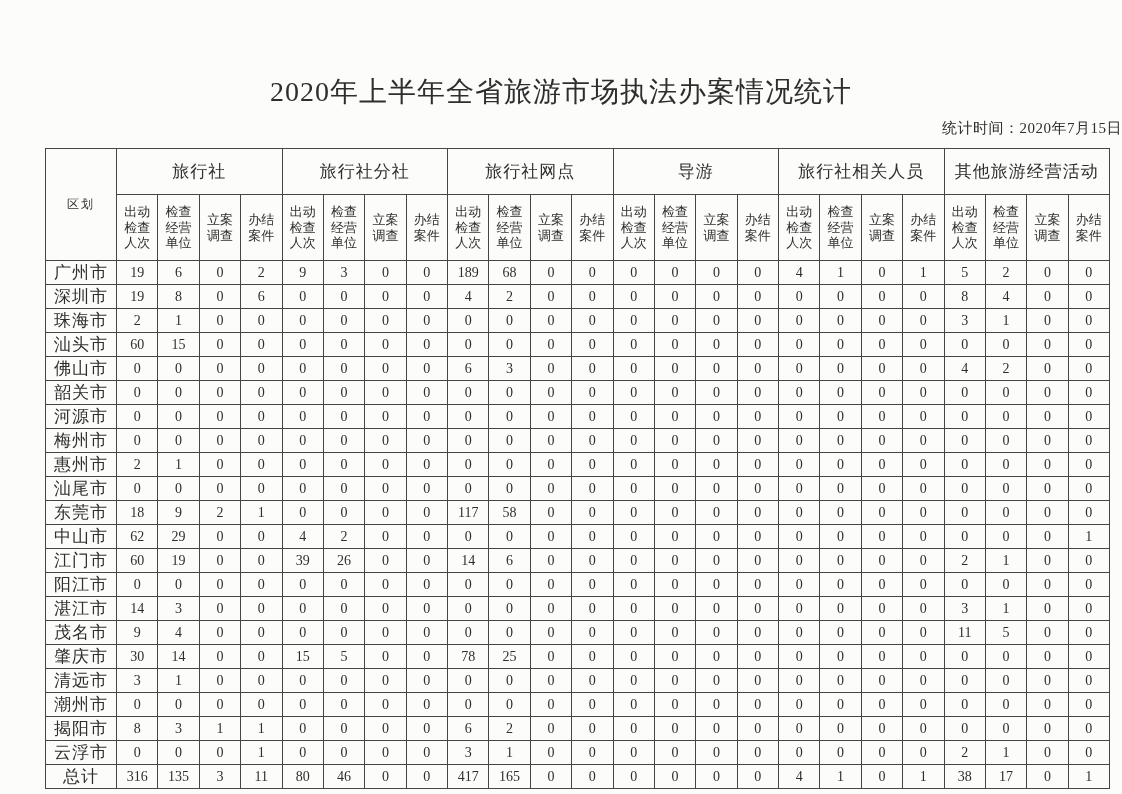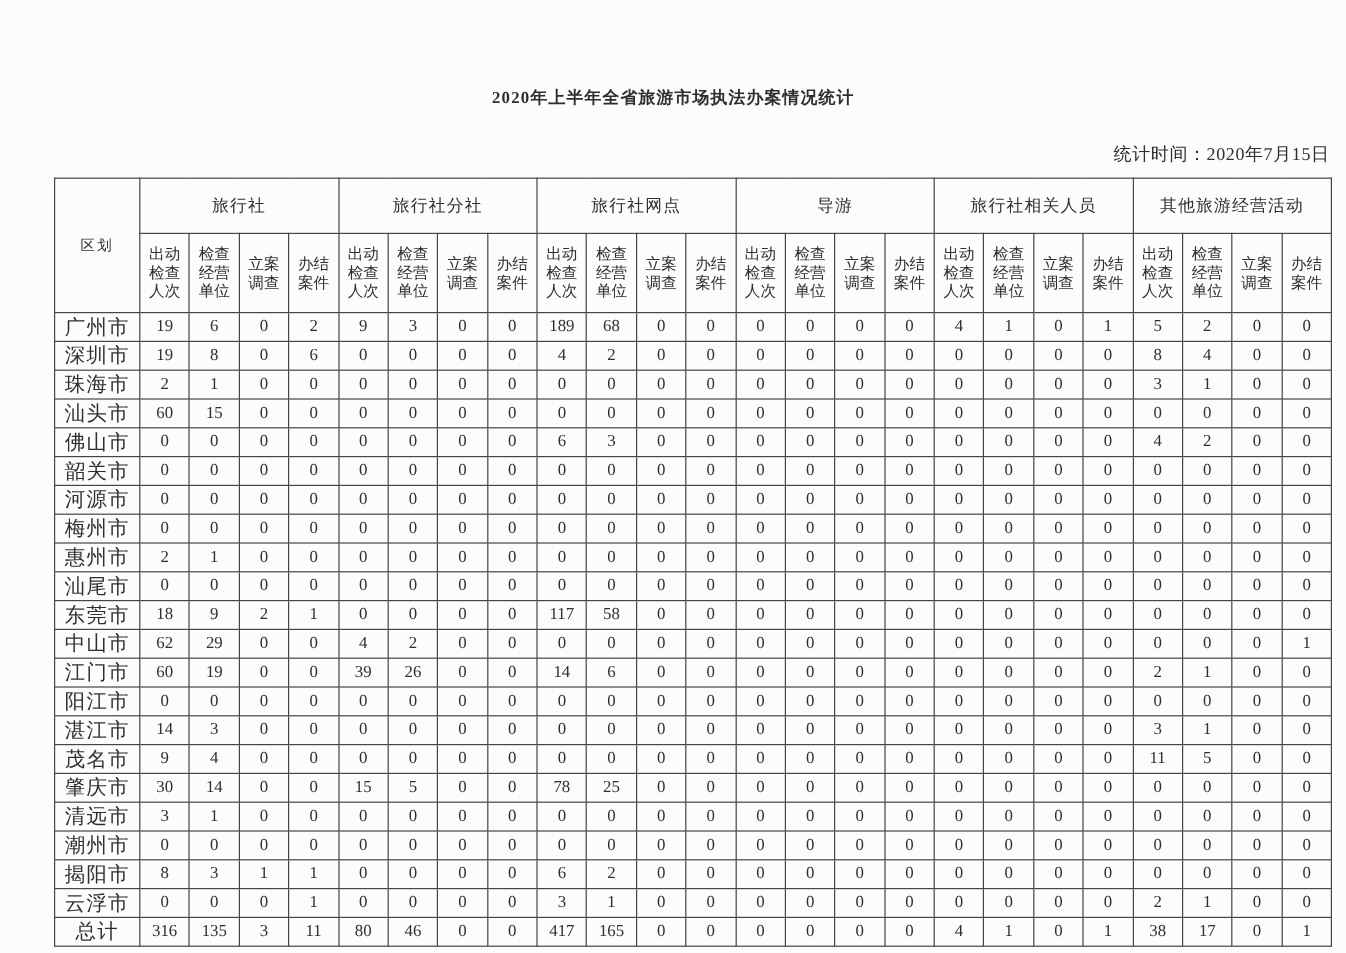--- a/index.html
+++ b/index.html
@@ -14,28 +14,28 @@
     color: #2e2e2e;
     font-family: "Liberation Serif", "DejaVu Serif", serif;
     overflow: hidden;
   }
   .doc-title {
     position: absolute;
     top: 73px;
     left: 0;
     width: 100%;
     text-align: center;
-    font-size: 14px;
-    font-weight: bold;
+    font-size: 28px;
+    font-weight: normal;
     letter-spacing: 1px;
   }
   .stat-time {
     position: absolute;
     top: 119px;
-    right: 14px;
+    right: 0;
     font-size: 15px;
     letter-spacing: 0.5px;
   }
   .table-wrap {
     position: absolute;
     left: 45px;
     top: 148px;
   }
   table.stats {
     border-collapse: collapse;
@@ -51,21 +51,21 @@
     overflow: hidden;
   }
   tr.group-row { height: 46px; }
   tr.sub-row   { height: 66px; }
   tbody tr     { height: 19.7px; }
   th.region-head {
     font-size: 12px;
     letter-spacing: 2px;
   }
   th.group-head {
-    font-size: 14px;
+    font-size: 17px;
     font-weight: bold;
     letter-spacing: 1px;
   }
   th.subhead {
     font-size: 13px;
     line-height: 1.22;
     white-space: pre-line;
   }
   td.region {
     font-size: 17px;

